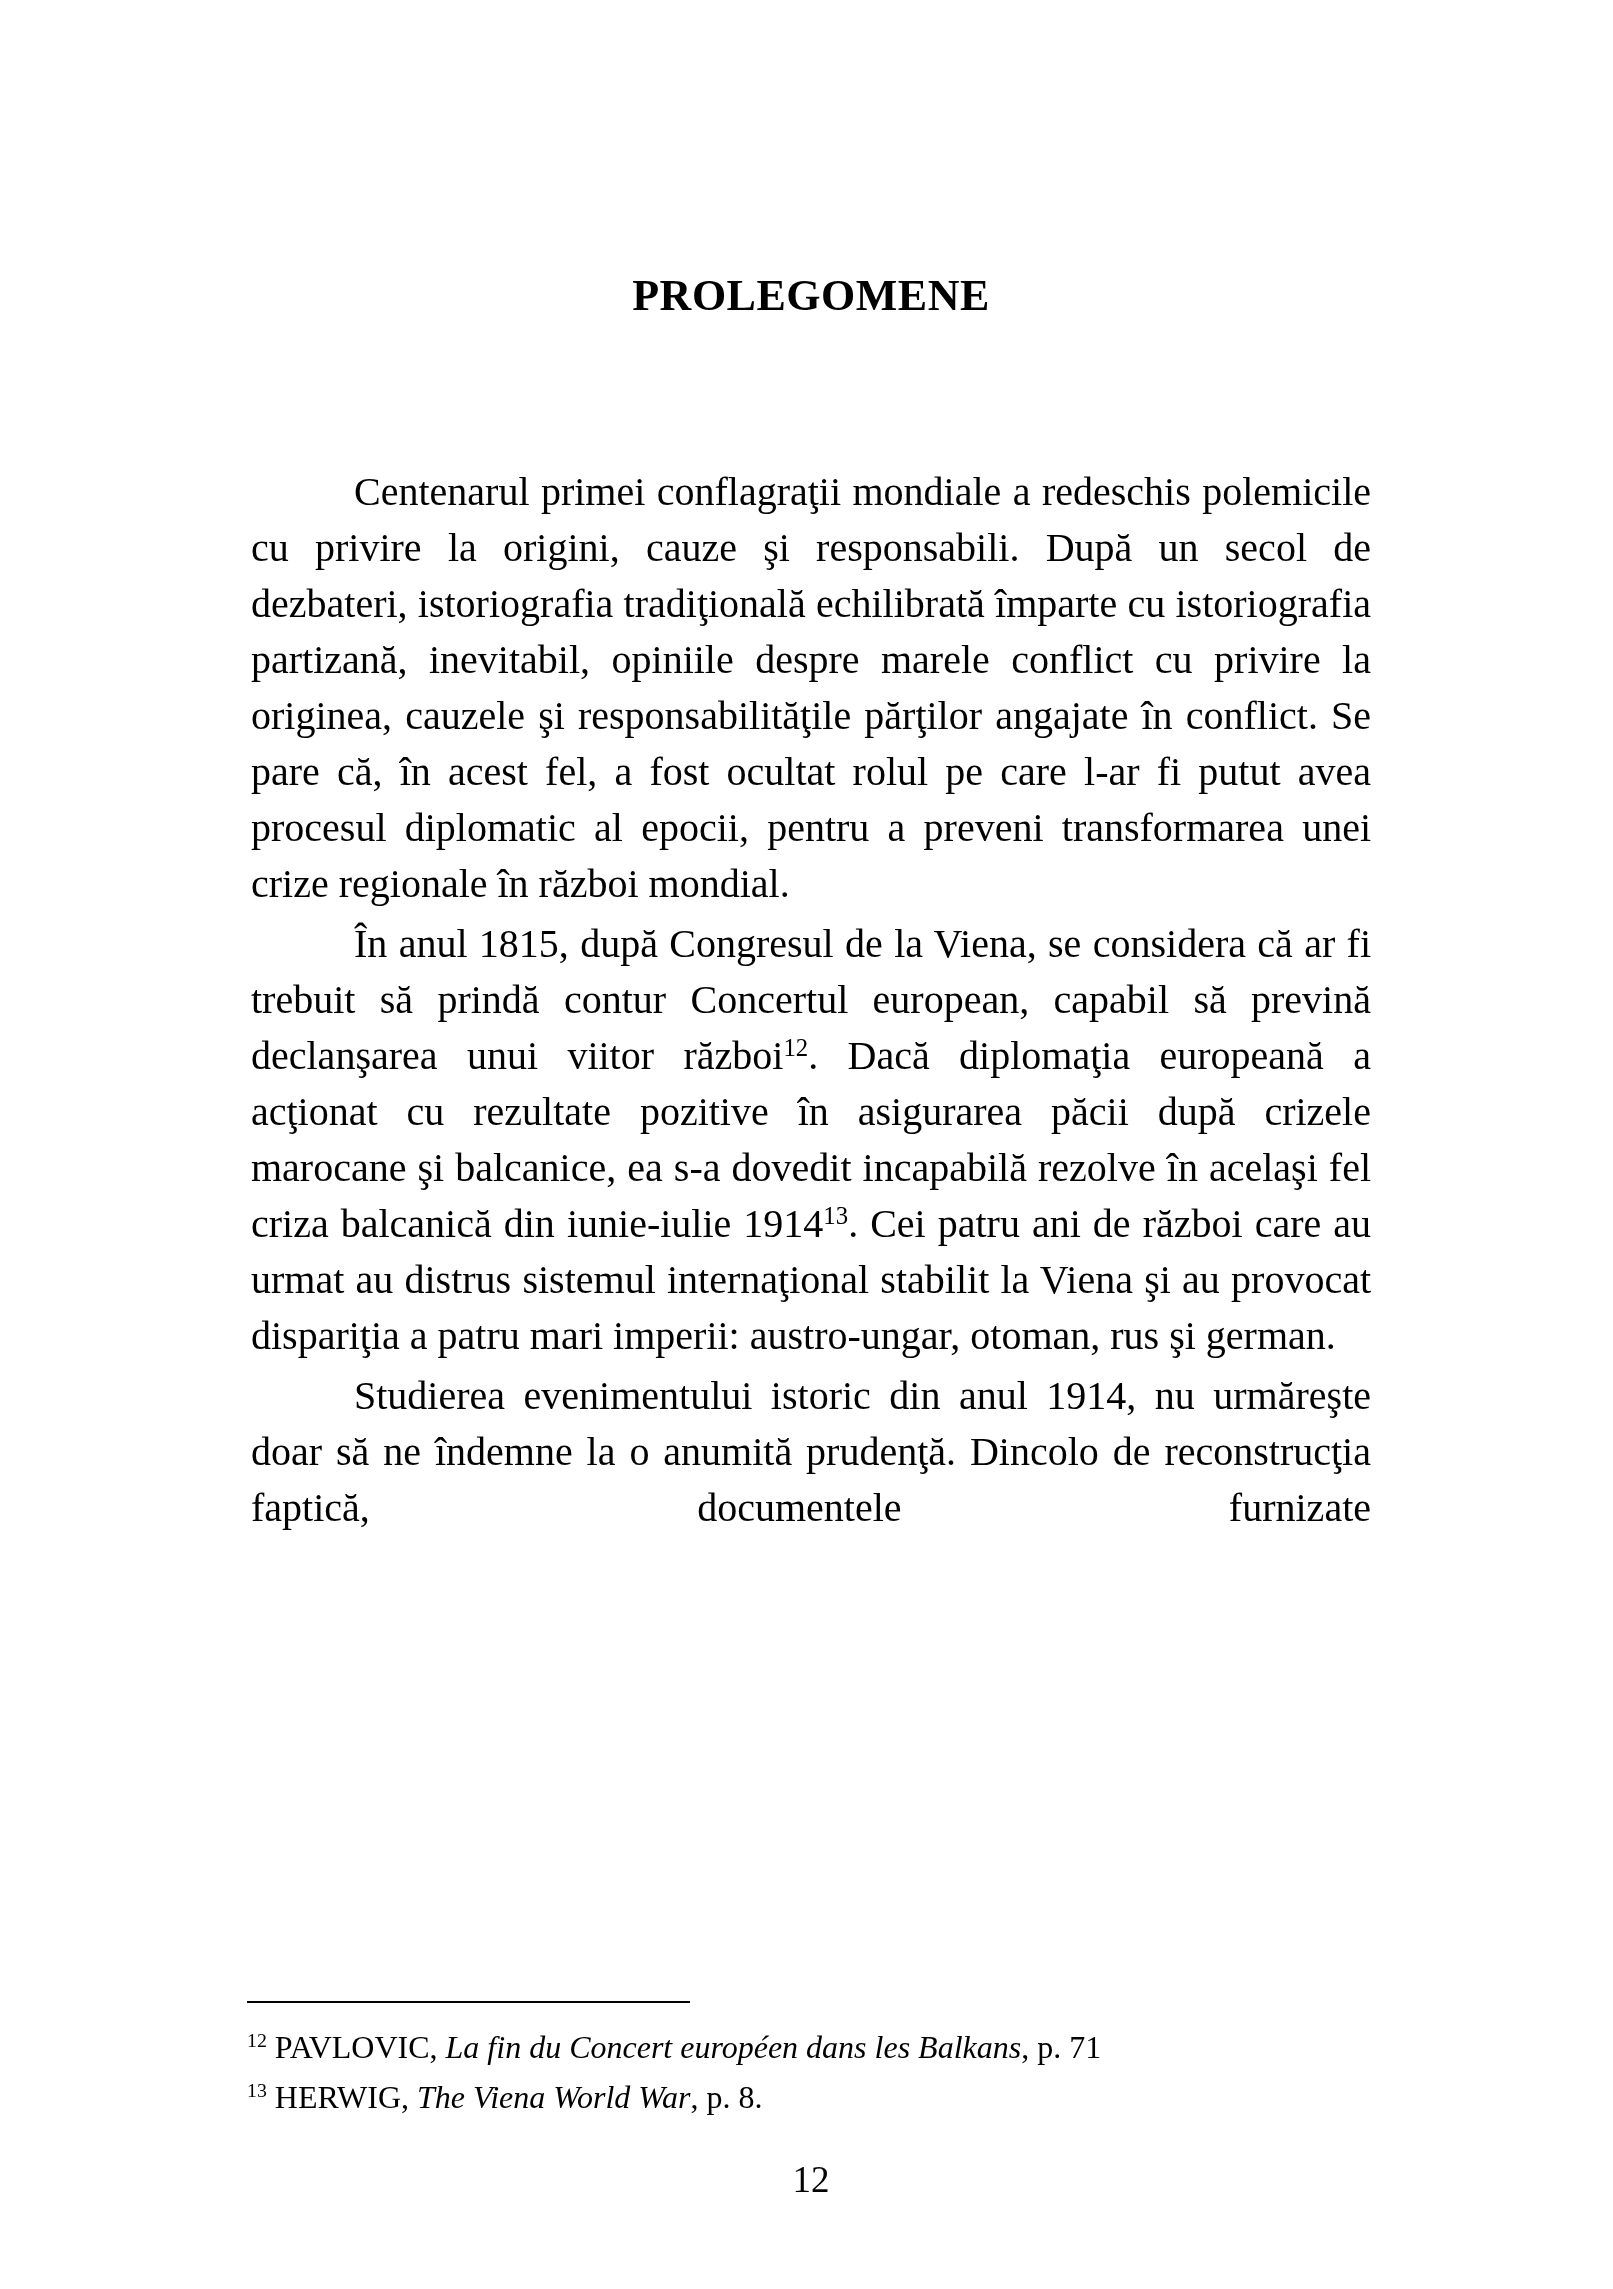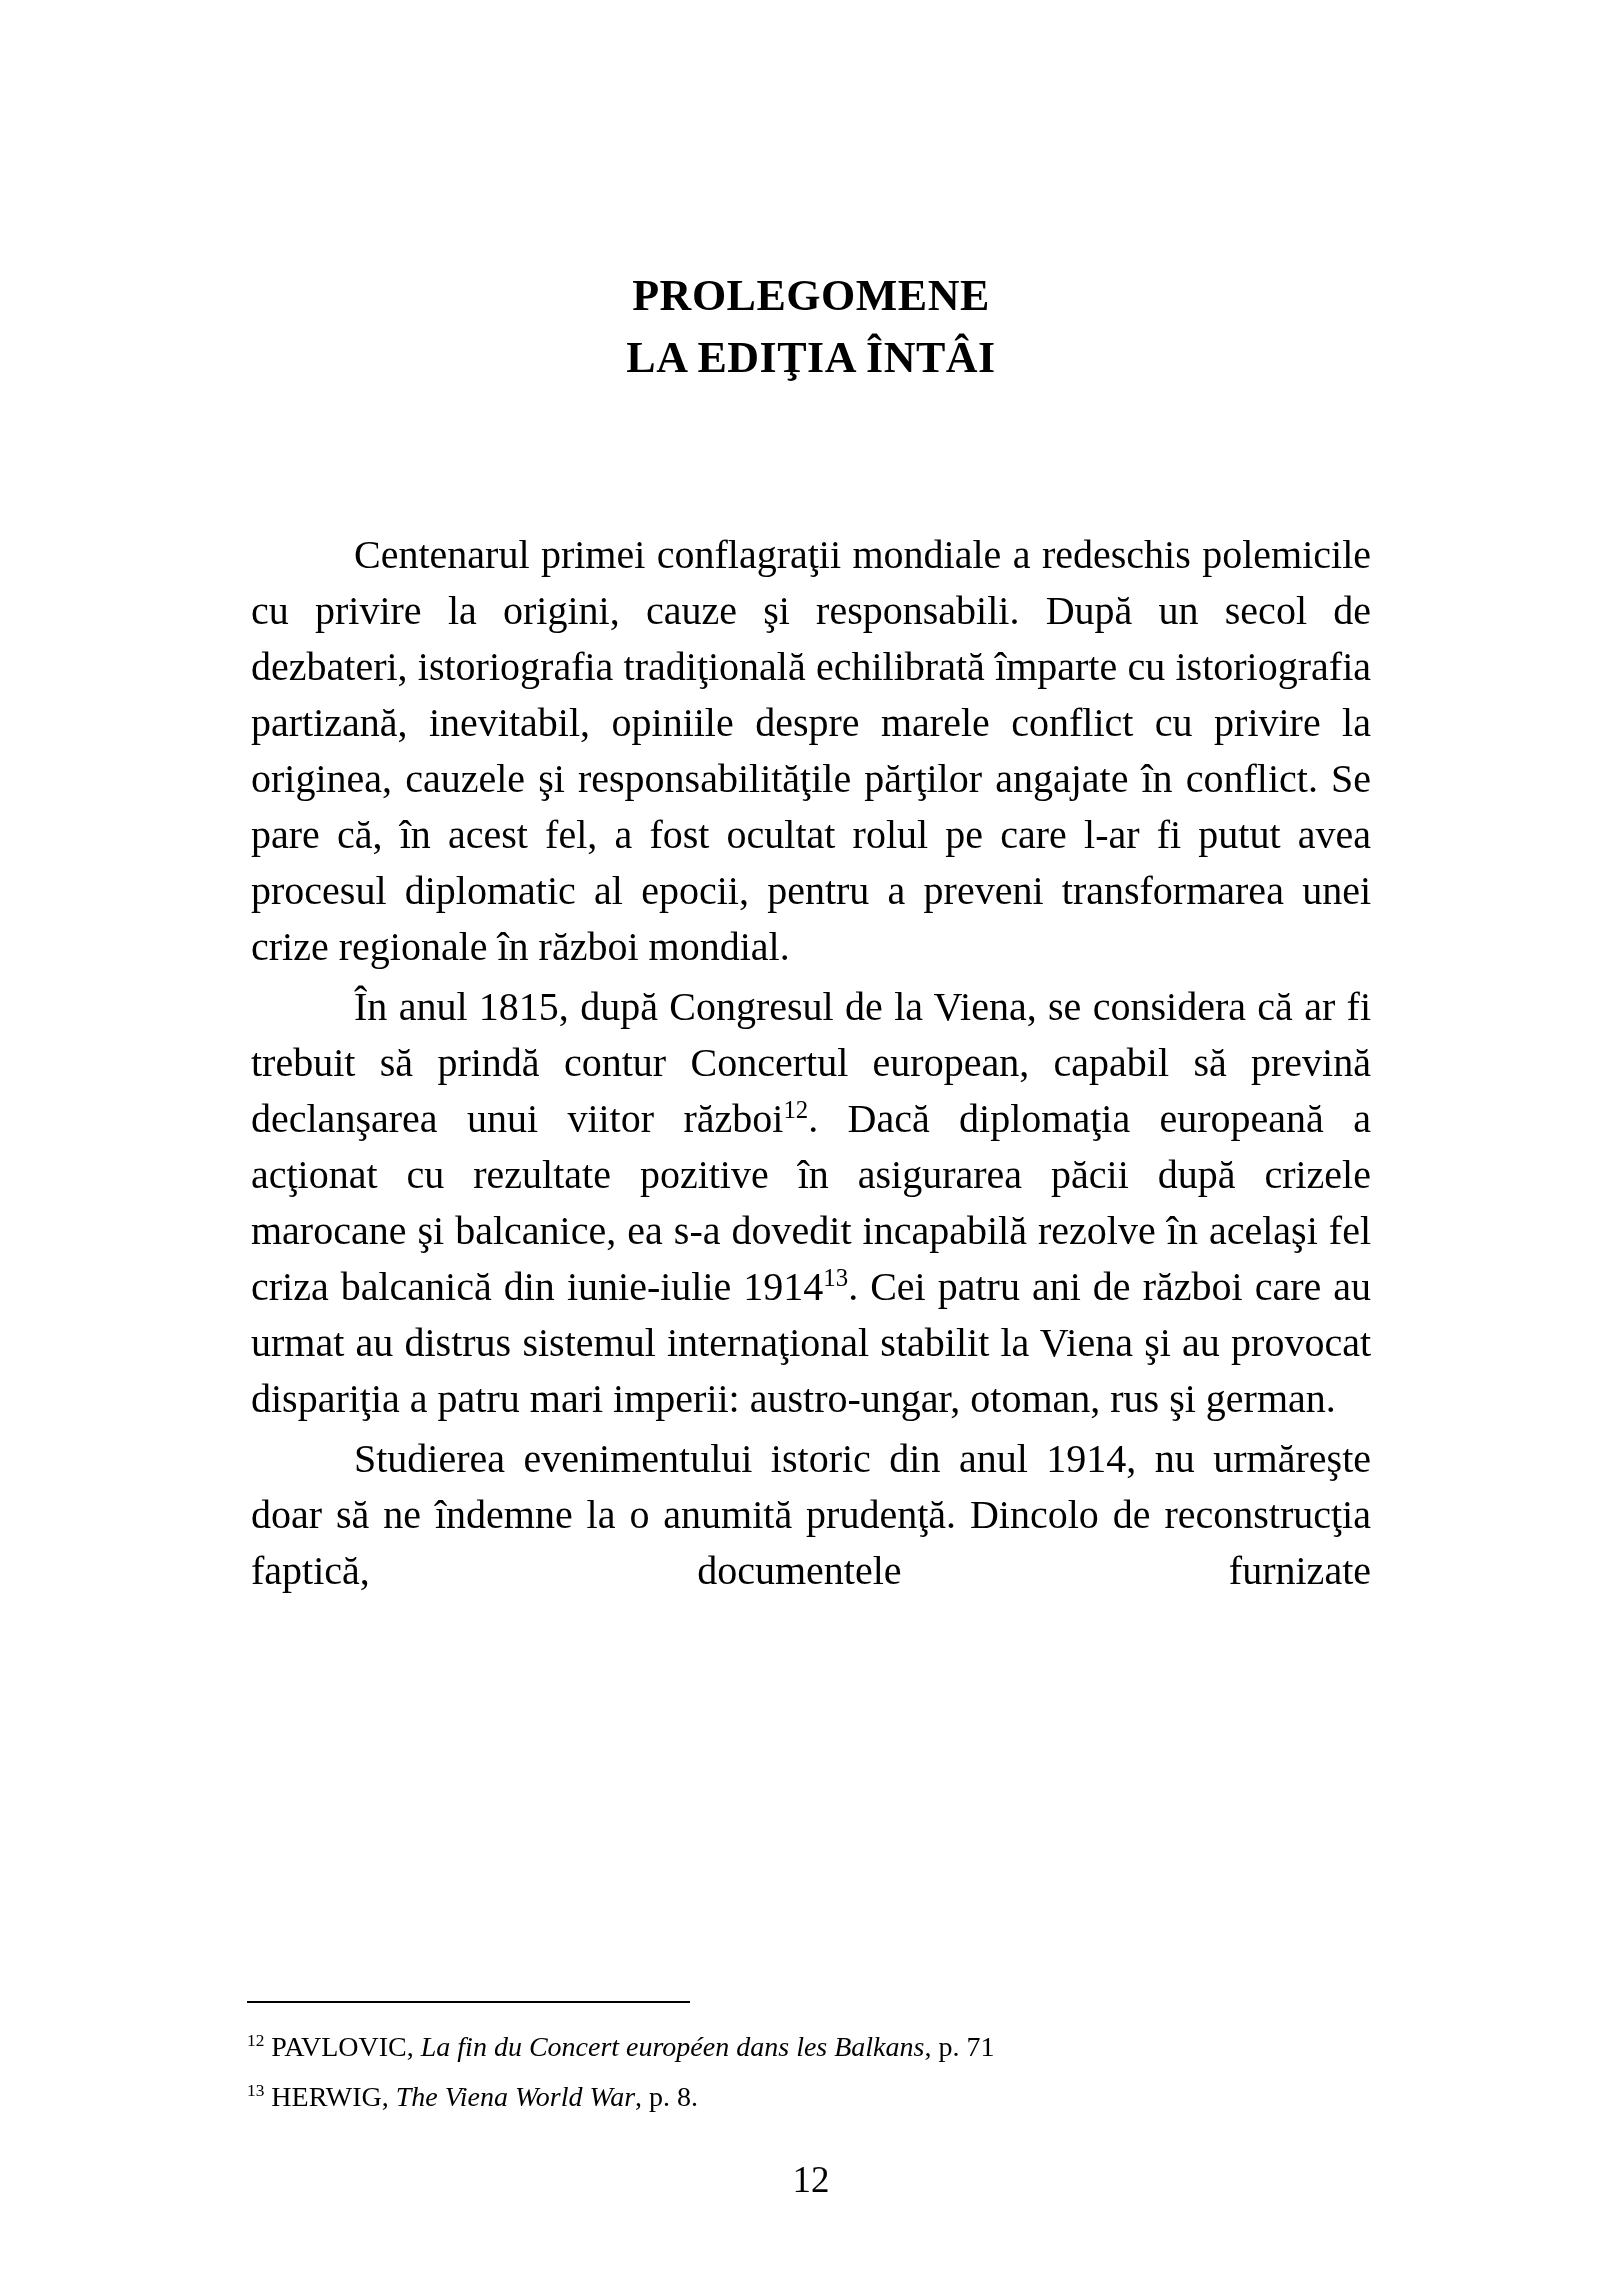--- a/index.html
+++ b/index.html
@@ -53,21 +53,21 @@
     top: 2001px;
   }
   .fn-rule {
     width: 443px;
     height: 0;
     border-top: 2.8px solid #000000;
     margin-bottom: 18.5px;
   }
   .footnote {
     margin: 0;
-    font-size: 28px;
+    font-size: 32px;
     line-height: 50px;
     text-align: left;
     text-indent: 0;
   }
   .footnote i {
     font-style: italic;
   }
   .page-number {
     position: absolute;
     left: 247px;
@@ -77,21 +77,20 @@
     font-size: 37px;
   }
 </style>
 </head>
 <body>
 
 <div class="page">
 
   <h1 class="title">
       <span class="title-line">PROLEGOMENE</span>
-      <span class="title-line">LA EDIŢIA ÎNTÂI</span>
     </h1>
 
   <div class="body-text">
     <p>Centenarul primei conflagraţii mondiale a redeschis polemicile cu privire la origini, cauze şi responsabili. După un secol de dezbateri, istoriografia tradiţională echilibrată împarte cu istoriografia partizană, inevitabil, opiniile despre marele conflict cu privire la originea, cauzele şi responsabilităţile părţilor angajate în conflict. Se pare că, în acest fel, a fost ocultat rolul pe care l-ar fi putut avea procesul diplomatic al epocii, pentru a preveni transformarea unei crize regionale în război mondial.</p>
     <p><span>În anul 1815, după Congresul de la Viena, se considera că ar fi trebuit să prindă contur Concertul european, capabil să prevină declanşarea unui viitor război</span><sup class="fnref">12</sup><span>. Dacă diplomaţia europeană a acţionat cu rezultate pozitive în asigurarea păcii după crizele marocane şi balcanice, ea s-a dovedit incapabilă rezolve în acelaşi fel criza balcanică din iunie-iulie 1914</span><sup class="fnref">13</sup><span>. Cei patru ani de război care au urmat au distrus sistemul internaţional stabilit la Viena şi au provocat dispariţia a patru mari imperii: austro-ungar, otoman, rus şi german.</span></p>
     <p class="justify-last">Studierea evenimentului istoric din anul 1914, nu urmăreşte doar să ne îndemne la o anumită prudenţă. Dincolo de reconstrucţia faptică, documentele furnizate</p>
   </div>
 
   <div class="footnotes">
     <div class="fn-rule"></div>

